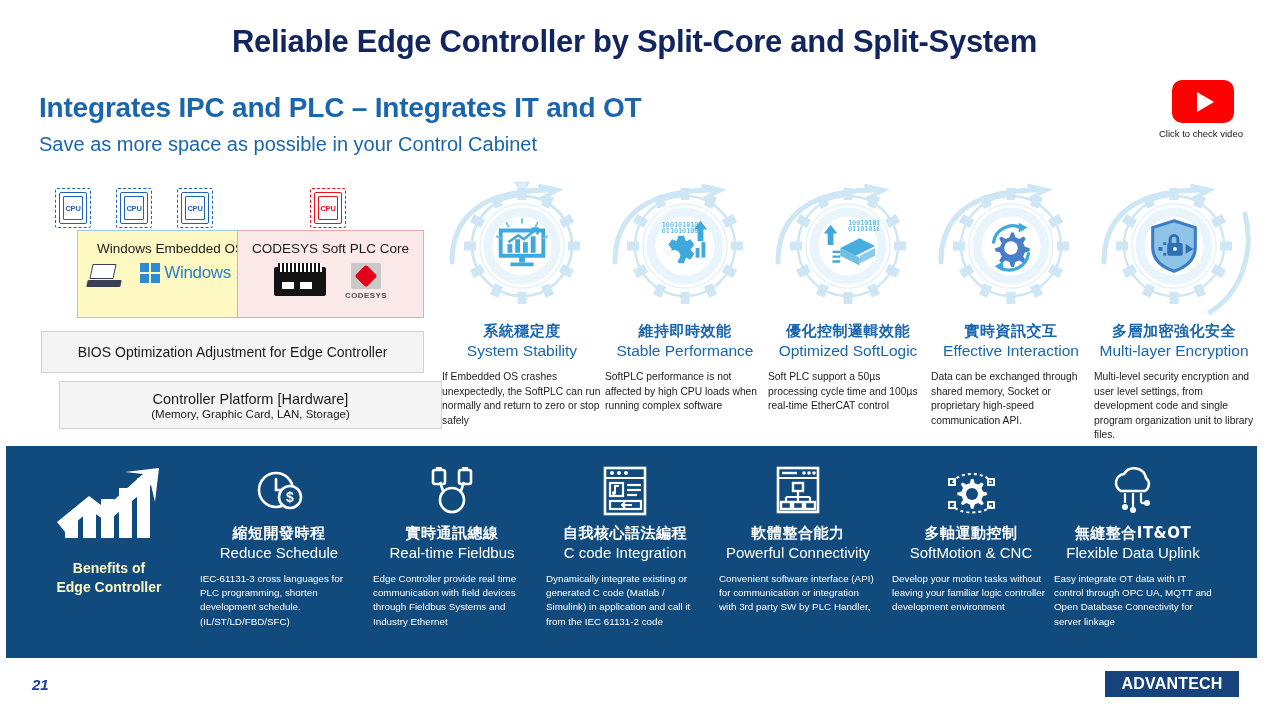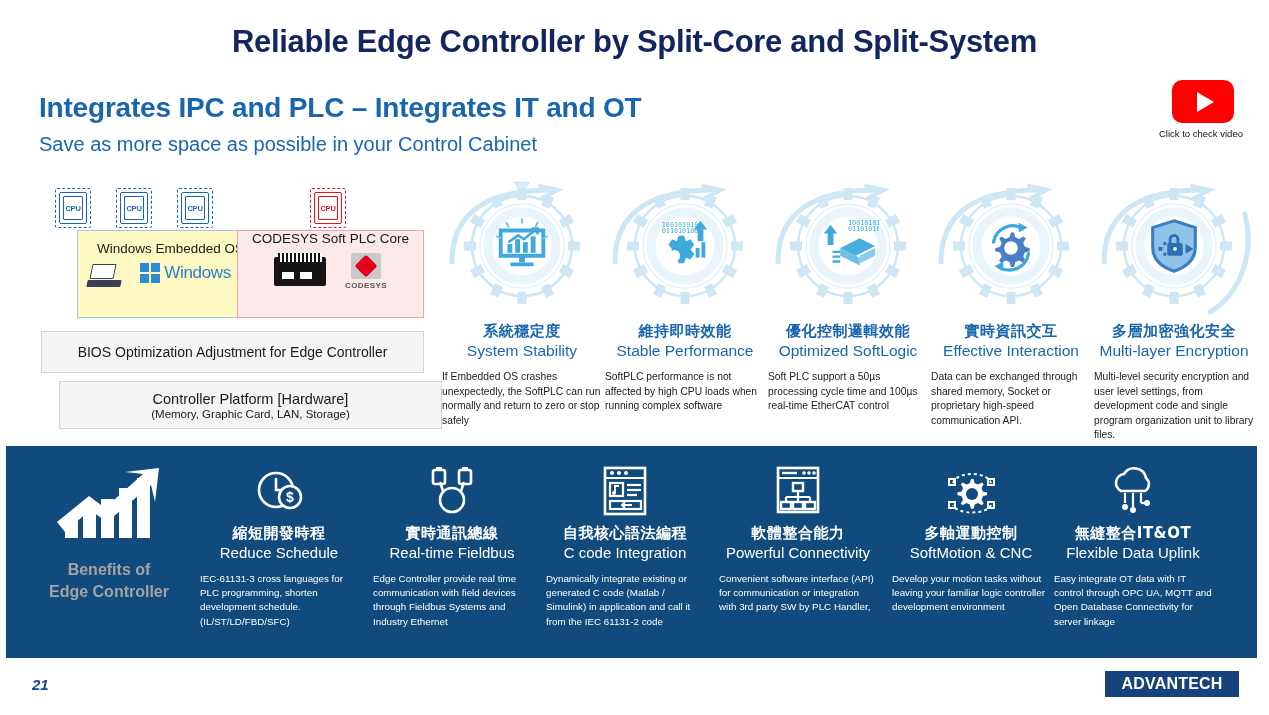--- a/index.html
+++ b/index.html
@@ -66,21 +66,21 @@
   .cpu.red .chip-in { border-color:#E8121B; color:#E8121B; }
 
   .osbox {
     position:absolute; top:230px; left:41px; width:187px; height:88px;
     background:#fef9c3; border:1px solid #9ACBE3;
     display:flex; flex-direction:column; align-items:center; padding-top:10px;margin-left:36px;
   }
   .plcbox {
     position:absolute; top:230px; left:237px; width:187px; height:88px;
     background:#FBE8E9; border:1px solid #E8A7AB;
-    display:flex; flex-direction:column; align-items:center; 
+    display:flex; flex-direction:column; align-items:center; padding-top:10px;
   }
   .boxlabel { font-size:13.5px; color:#1a1a1a; }
   .logorow { display:flex; align-items:flex-start; gap:19px; margin-top:7px; }
   .win-logo { display:flex; align-items:center; gap:4px; }
   .win-squares { display:grid; grid-template-columns:9px 9px; grid-template-rows:9px 9px; gap:2px; }
   .win-squares i { background:#2D8BD4; display:block; }
   .win-text { font-size:17px; color:#2B7FC4; letter-spacing:-0.3px; }
   .laptop { width:34px; height:24px; position:relative; }
   .laptop .scr {
     position:absolute; left:4px; top:1px; width:24px; height:15px;
@@ -139,21 +139,21 @@
 
   
   .arc { position:absolute; top:6px; }
 
   
   .banner {
     position:absolute; top:446px; left:6px; width:1251px; height:212px;
     background:#114B7D;
   }
   .ben-left { position:absolute; left:28px; top:20px; width:150px; text-align:center; }
-  .ben-left .cap { color:#a3a3a3; font-size:16px; font-weight:bold; line-height:1.35; margin-top:9px; }
+  .ben-left .cap { color:#fef9c3; font-size:14px; font-weight:bold; line-height:1.35; margin-top:9px; }
 
   .bcol { position:absolute; top:16px; width:158px; color:#fff; }
   .bico { height:58px; display:flex; align-items:center; justify-content:center; }
   .bcn {
     text-align:center; font-size:15px; font-weight:bold; margin-top:4px;
     font-family:"DejaVu Sans", sans-serif; letter-spacing:0.5px;
   }
   .ben { text-align:center; font-size:15px; margin-top:1px; }
   .bdesc { margin-top:11px; font-size:9.8px; line-height:1.45; }
 

